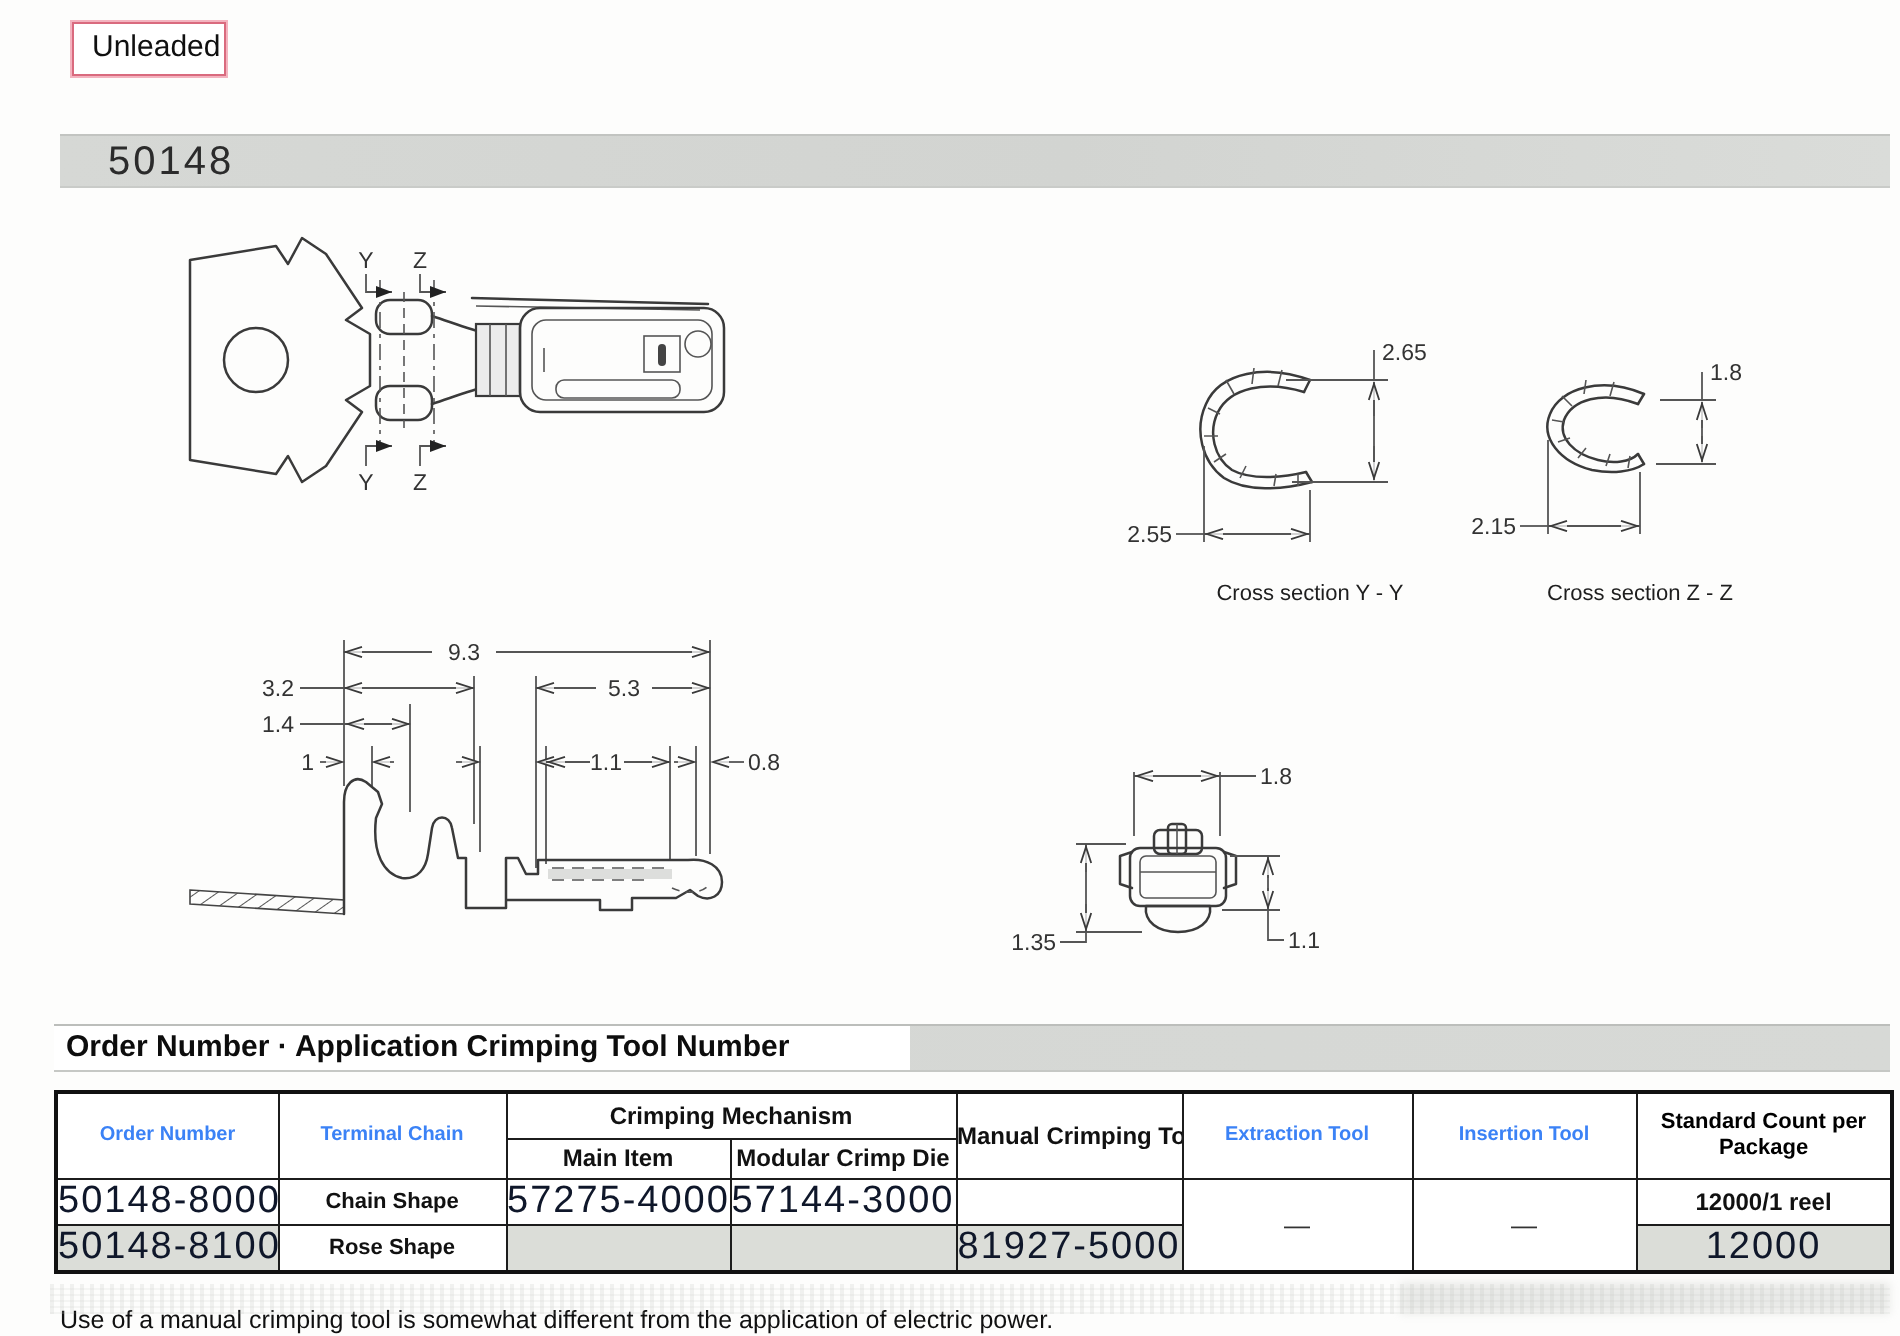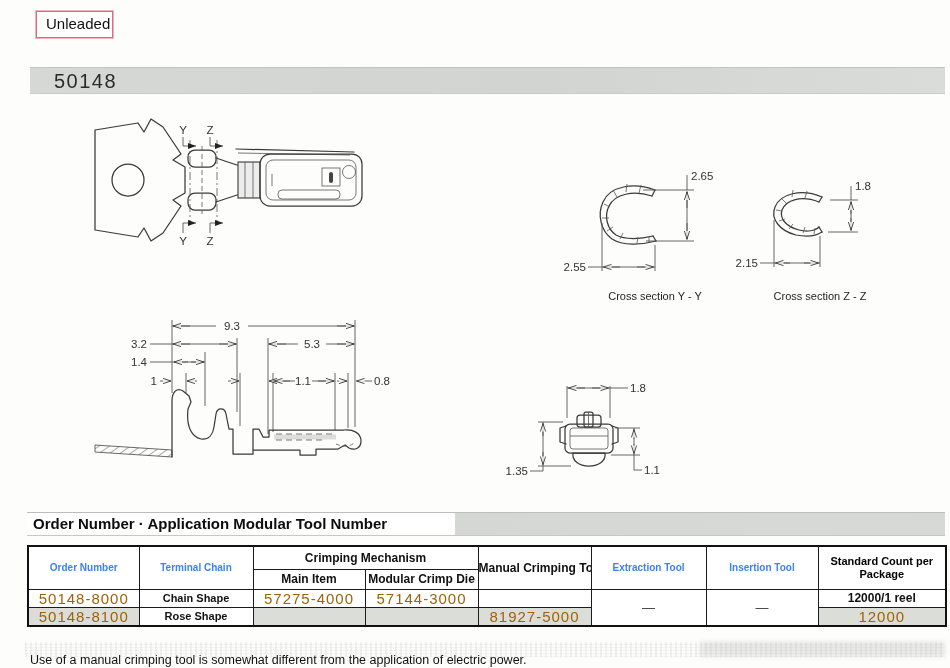--- a/index.html
+++ b/index.html
@@ -39,21 +39,21 @@
   .tblwrap { left:27px; top:545px; }
   table.order { border-collapse:collapse; table-layout:fixed; width:918px; background:#fff; }
   table.order { border:2px solid #111; }
   .order th, .order td { border:1px solid #1c1c1c; text-align:center; padding:0;
                          overflow:hidden; white-space:nowrap; vertical-align:middle; }
   th.h1  { font-size:10px; font-weight:bold; color:#3b82f6; }
   th.h2  { font-size:12px;   font-weight:bold; color:#111; }
   th.hsm { font-size:11px;   font-weight:bold; white-space:normal; line-height:1.2; }
   tr.hr1 { height:23px; } tr.hr2 { height:20px; }
   tr.dr  { height:15px; }
-  td.num   { font-size:15px; letter-spacing:1px; color:#a16207; }
+  td.num   { font-size:19px; letter-spacing:1px; color:#0f172a; }
   td.shape { font-size:11px; font-weight:bold; color:#111; }
   td.sm    { font-size:12px; font-weight:bold; color:#111; }
   td.dash  { font-size:13px; color:#333; }
   .gray    { background:#dbddd8; }
 
   .footnote { left:30px; top:625px; font-size:12.5px; color:#101010;margin-top:28px; }
 
   
   .noise { left:25px; top:642px; width:920px; height:15px; opacity:.55;
      background:
@@ -241,21 +241,21 @@
     <line class="dim" x1="611" y1="365" x2="640" y2="365"></line>
     <line class="dim" x1="634" y1="338" x2="634" y2="365"></line>
     <line class="dim" x1="634" y1="349" x2="634" y2="339.5" marker-end="url(#ao)"></line>
     <line class="dim" x1="634" y1="354" x2="634" y2="363.5" marker-end="url(#ao)"></line>
     <path class="dim" d="M634,365 L634,380 L642,380"></path>
     <text x="644" y="384">1.1</text>
   </g>
 </svg>
 
 <div class="abs bar2">
-  <span class="white">Order Number · Application Modular Tool Number</span>
+  <span class="white">Order Number · Application Crimping Tool Number</span>
 </div>
 
 <div class="abs tblwrap">
   <table class="order">
     <colgroup>
       <col style="width:111px">
         <col style="width:114px">
         <col style="width:112px">
         <col style="width:113px">
       <col style="width:113px">

